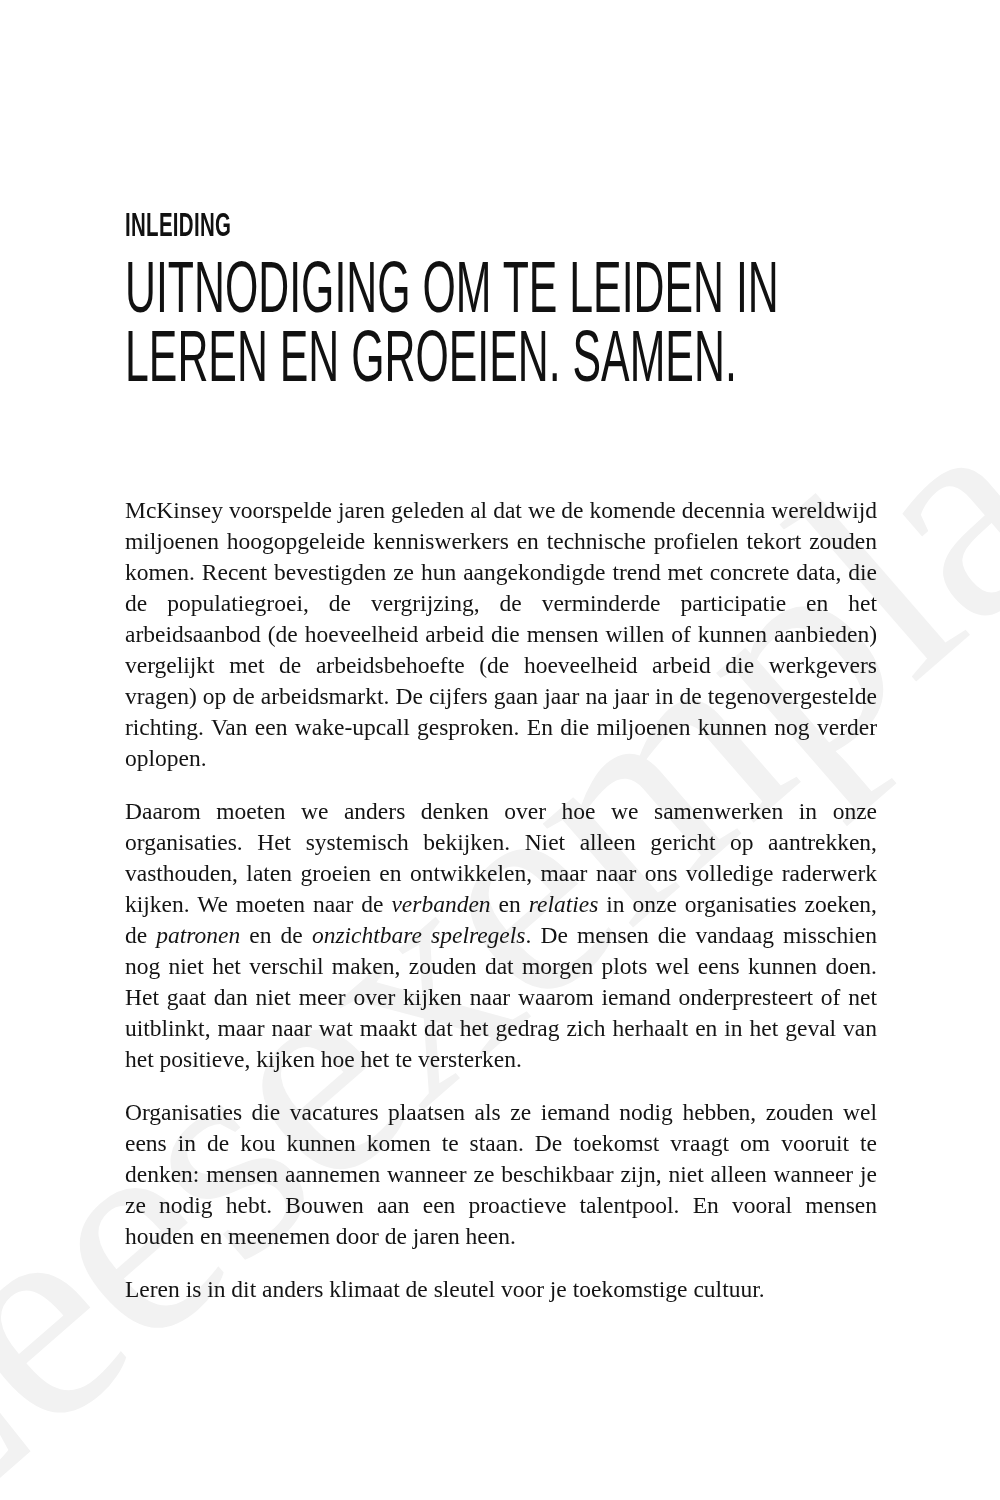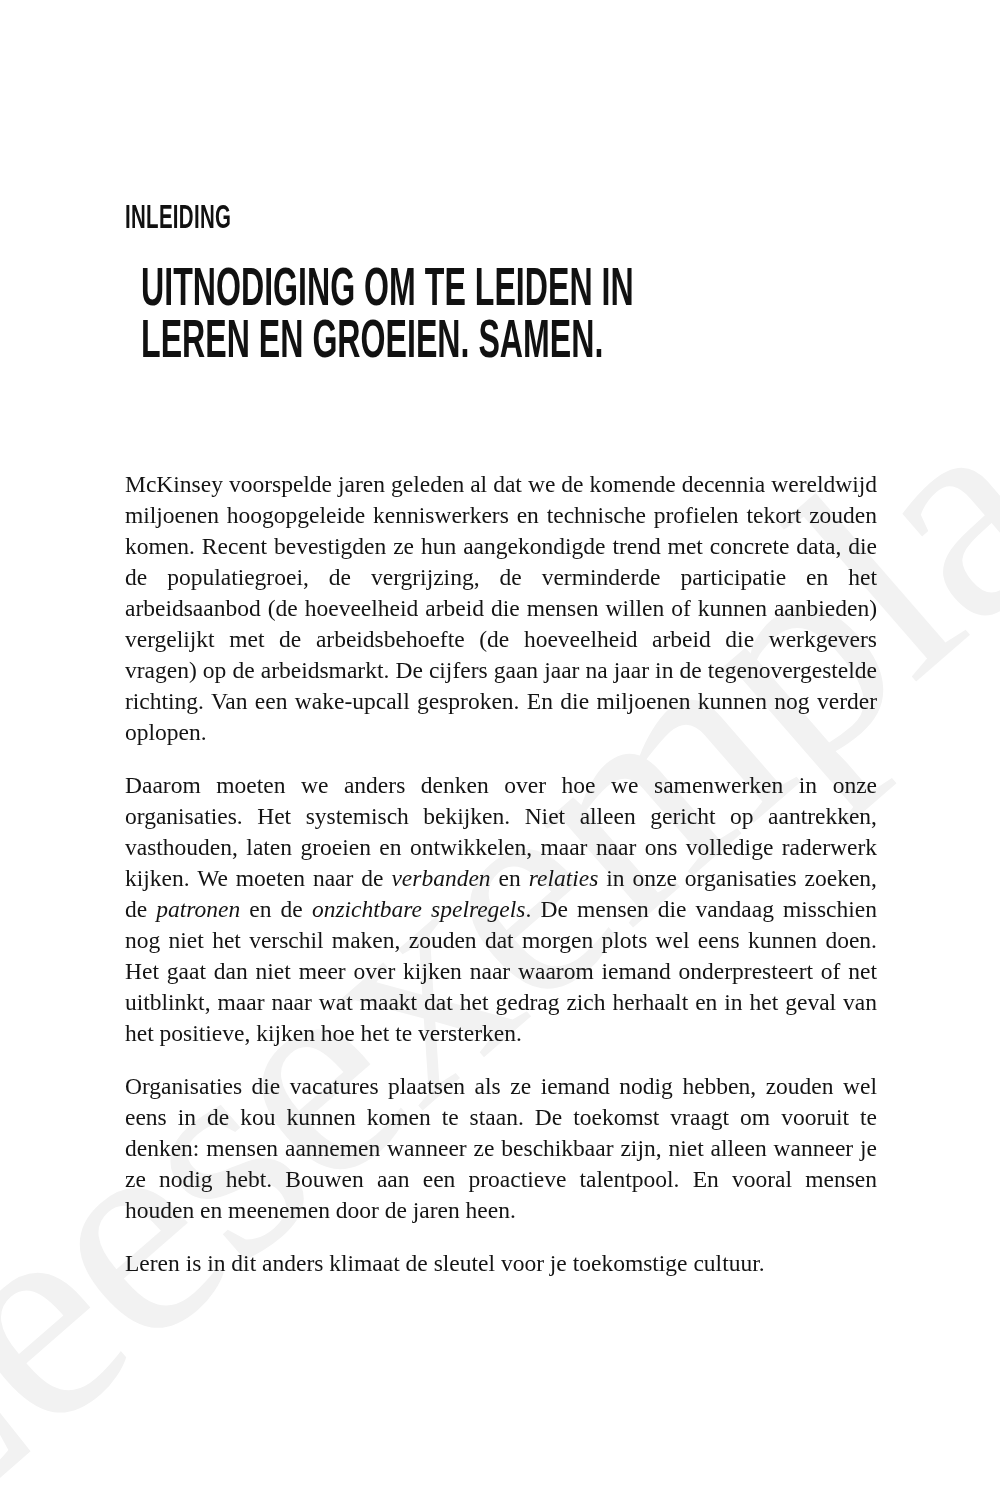--- a/index.html
+++ b/index.html
@@ -38,46 +38,46 @@
     font-weight: 400;
     color: #f2f2f2;
     letter-spacing: -4px;
     user-select: none;
   }
 
   
   #content {
     position: absolute;
     left: 125px;
-    top: 4px;
+    top: 12px;
     width: 752px;
     z-index: 1;
   }
 
   
   .eyebrow {
     margin: 0;
     padding-top: 196px;
     font-family: "Liberation Sans Narrow", "Liberation Sans", "DejaVu Sans", sans-serif;
     font-weight: 700;
     font-size: 33px;
     line-height: 1.06;
     letter-spacing: 0.5px;
     color: #111111;
     transform: scaleX(0.62);
     transform-origin: left center;
     white-space: nowrap;
   }
 
   .chapter-title {
-    margin: 16px;
+    margin: 0;
     padding-top: 10px;
     font-family: "Liberation Sans Narrow", "Liberation Sans", "DejaVu Sans", sans-serif;
-    font-weight: 700;
-    font-size: 54px;
+    font-weight: 400;
+    font-size: 72px;
     line-height: 0.96;
     letter-spacing: 0px;
     color: #111111;
   }
   .chapter-title .tline {
     display: block;
     transform: scaleX(0.595);
     transform-origin: left center;
     white-space: nowrap;
   }

